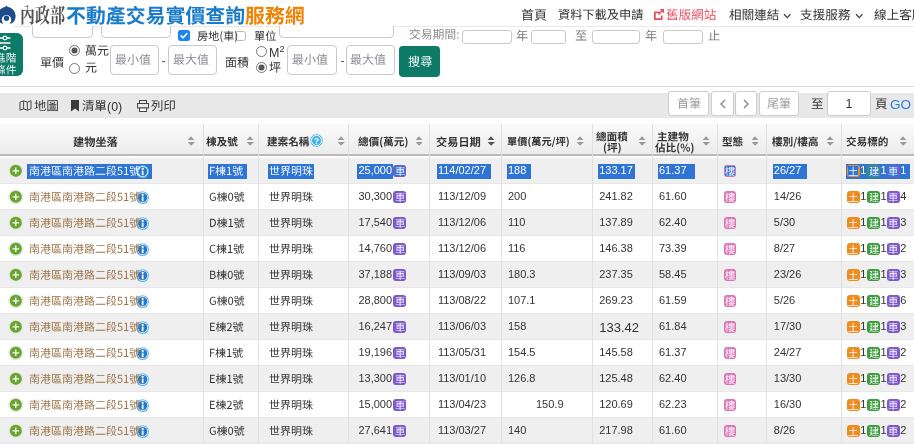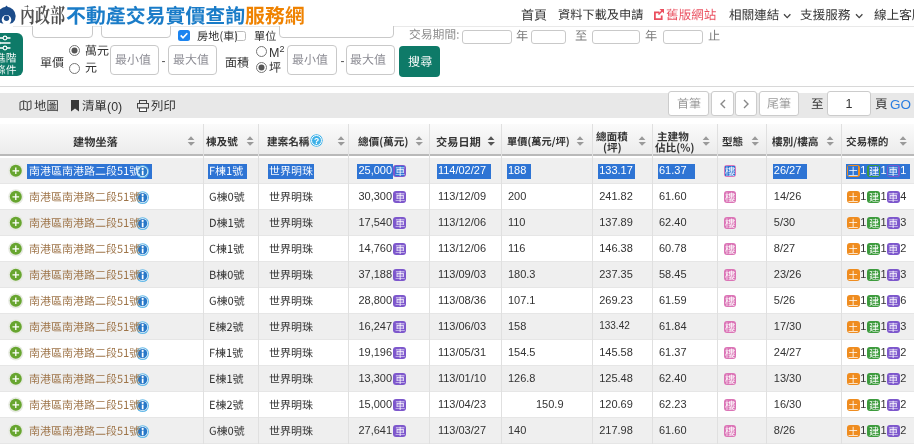--- a/index.html
+++ b/index.html
@@ -429,21 +429,21 @@
       <circle cx="6.6" cy="6.6" r="5.3" fill="#fff"></circle>
       <circle cx="6.6" cy="6.6" r="4.7" fill="#2878c8"></circle>
 <rect x="5.8" y="5.6" width="1.7" height="4.6" fill="#fff"></rect>
       <circle cx="6.65" cy="3.9" r="1.1" fill="#fff"></circle>
     </svg>
 <div class="lt" style="left:358.4px;top:241.7px;font-size:11px;z-index:2;color:#333333">14,760</div>
 <div class="a" style="z-index:2;left:393.3px;top:242.6px;width:12.6px;height:12.8px;background:#7d57cc;border-radius:3px"></div>
 <div class="lt" style="left:437.9px;top:241.7px;font-size:11px;z-index:2;color:#333333">113/12/06</div>
 <div class="lt" style="left:507.9px;top:241.7px;font-size:11px;z-index:2;color:#333333">116</div>
 <div class="lt" style="left:599.2px;top:241.7px;font-size:11px;z-index:2;color:#333333">146.38</div>
-<div class="lt" style="left:659.0px;top:241.7px;font-size:11px;z-index:2;color:#333333">60.78</div>
+<div class="lt" style="left:659.0px;top:241.7px;font-size:11px;z-index:2;color:#333333">73.39</div>
 <div class="a" style="z-index:2;left:723.8px;top:242.6px;width:12.6px;height:12.8px;background:#db74b6;border-radius:3px"></div>
 <div class="lt" style="left:773.8px;top:241.7px;font-size:11px;z-index:2;color:#333333">8/27</div>
 <div class="a" style="z-index:2;left:847px;top:242.6px;width:12.6px;height:12.8px;background:#ef8c1f;border-radius:3px"></div>
 <div class="lt" style="left:860.2px;top:241.7px;font-size:11px;z-index:3;color:#333333">1</div>
 <div class="a" style="z-index:2;left:867.4px;top:242.6px;width:12.6px;height:12.8px;background:#3d9b3d;border-radius:3px"></div>
 <div class="lt" style="left:880.6px;top:241.7px;font-size:11px;z-index:3;color:#333333">1</div>
 <div class="a" style="z-index:2;left:887px;top:242.6px;width:12.6px;height:12.8px;background:#7d57cc;border-radius:3px"></div>
 <div class="lt" style="left:900.2px;top:241.7px;font-size:11px;z-index:3;color:#333333">2</div>
 <svg class="t" style="left:8.3px;top:267.2px" width="16" height="16">
 <circle cx="7.8" cy="7.8" r="7.6" fill="#e7eae2"></circle>
@@ -478,21 +478,21 @@
     </svg>
 <svg class="t" style="left:136.20000000000002px;top:294.9px;z-index:2" width="14" height="14">
 <circle cx="6.6" cy="6.6" r="6.4" fill="#64b9e8"></circle>
       <circle cx="6.6" cy="6.6" r="5.3" fill="#fff"></circle>
       <circle cx="6.6" cy="6.6" r="4.7" fill="#2878c8"></circle>
 <rect x="5.8" y="5.6" width="1.7" height="4.6" fill="#fff"></rect>
       <circle cx="6.65" cy="3.9" r="1.1" fill="#fff"></circle>
     </svg>
 <div class="lt" style="left:358.4px;top:293.7px;font-size:11px;z-index:2;color:#333333">28,800</div>
 <div class="a" style="z-index:2;left:393.3px;top:294.6px;width:12.6px;height:12.8px;background:#7d57cc;border-radius:3px"></div>
-<div class="lt" style="left:437.9px;top:293.7px;font-size:11px;z-index:2;color:#333333">113/08/36</div>
+<div class="lt" style="left:437.9px;top:293.7px;font-size:11px;z-index:2;color:#333333">113/08/22</div>
 <div class="lt" style="left:507.9px;top:293.7px;font-size:11px;z-index:2;color:#333333">107.1</div>
 <div class="lt" style="left:599.2px;top:293.7px;font-size:11px;z-index:2;color:#333333">269.23</div>
 <div class="lt" style="left:659.0px;top:293.7px;font-size:11px;z-index:2;color:#333333">61.59</div>
 <div class="a" style="z-index:2;left:723.8px;top:294.6px;width:12.6px;height:12.8px;background:#db74b6;border-radius:3px"></div>
 <div class="lt" style="left:773.8px;top:293.7px;font-size:11px;z-index:2;color:#333333">5/26</div>
 <div class="a" style="z-index:2;left:847px;top:294.6px;width:12.6px;height:12.8px;background:#ef8c1f;border-radius:3px"></div>
 <div class="lt" style="left:860.2px;top:293.7px;font-size:11px;z-index:3;color:#333333">1</div>
 <div class="a" style="z-index:2;left:867.4px;top:294.6px;width:12.6px;height:12.8px;background:#3d9b3d;border-radius:3px"></div>
 <div class="lt" style="left:880.6px;top:293.7px;font-size:11px;z-index:3;color:#333333">1</div>
 <div class="a" style="z-index:2;left:887px;top:294.6px;width:12.6px;height:12.8px;background:#7d57cc;border-radius:3px"></div>
@@ -506,21 +506,21 @@
 <circle cx="6.6" cy="6.6" r="6.4" fill="#64b9e8"></circle>
       <circle cx="6.6" cy="6.6" r="5.3" fill="#fff"></circle>
       <circle cx="6.6" cy="6.6" r="4.7" fill="#2878c8"></circle>
 <rect x="5.8" y="5.6" width="1.7" height="4.6" fill="#fff"></rect>
       <circle cx="6.65" cy="3.9" r="1.1" fill="#fff"></circle>
     </svg>
 <div class="lt" style="left:358.4px;top:319.7px;font-size:11px;z-index:2;color:#333333">16,247</div>
 <div class="a" style="z-index:2;left:393.3px;top:320.6px;width:12.6px;height:12.8px;background:#7d57cc;border-radius:3px"></div>
 <div class="lt" style="left:437.9px;top:319.7px;font-size:11px;z-index:2;color:#333333">113/06/03</div>
 <div class="lt" style="left:507.9px;top:319.7px;font-size:11px;z-index:2;color:#333333">158</div>
-<div class="lt" style="left:599.2px;top:319.7px;font-size:10px;z-index:2;color:#333333">133.42</div>
+<div class="lt" style="left:599.2px;top:319.7px;font-size:13px;z-index:2;color:#333333">133.42</div>
 <div class="lt" style="left:659.0px;top:319.7px;font-size:11px;z-index:2;color:#333333">61.84</div>
 <div class="a" style="z-index:2;left:723.8px;top:320.6px;width:12.6px;height:12.8px;background:#db74b6;border-radius:3px"></div>
 <div class="lt" style="left:773.8px;top:319.7px;font-size:11px;z-index:2;color:#333333">17/30</div>
 <div class="a" style="z-index:2;left:847px;top:320.6px;width:12.6px;height:12.8px;background:#ef8c1f;border-radius:3px"></div>
 <div class="lt" style="left:860.2px;top:319.7px;font-size:11px;z-index:3;color:#333333">1</div>
 <div class="a" style="z-index:2;left:867.4px;top:320.6px;width:12.6px;height:12.8px;background:#3d9b3d;border-radius:3px"></div>
 <div class="lt" style="left:880.6px;top:319.7px;font-size:11px;z-index:3;color:#333333">1</div>
 <div class="a" style="z-index:2;left:887px;top:320.6px;width:12.6px;height:12.8px;background:#7d57cc;border-radius:3px"></div>
 <div class="lt" style="left:900.2px;top:319.7px;font-size:11px;z-index:3;color:#333333">3</div>
 <svg class="t" style="left:8.3px;top:345.2px" width="16" height="16">

